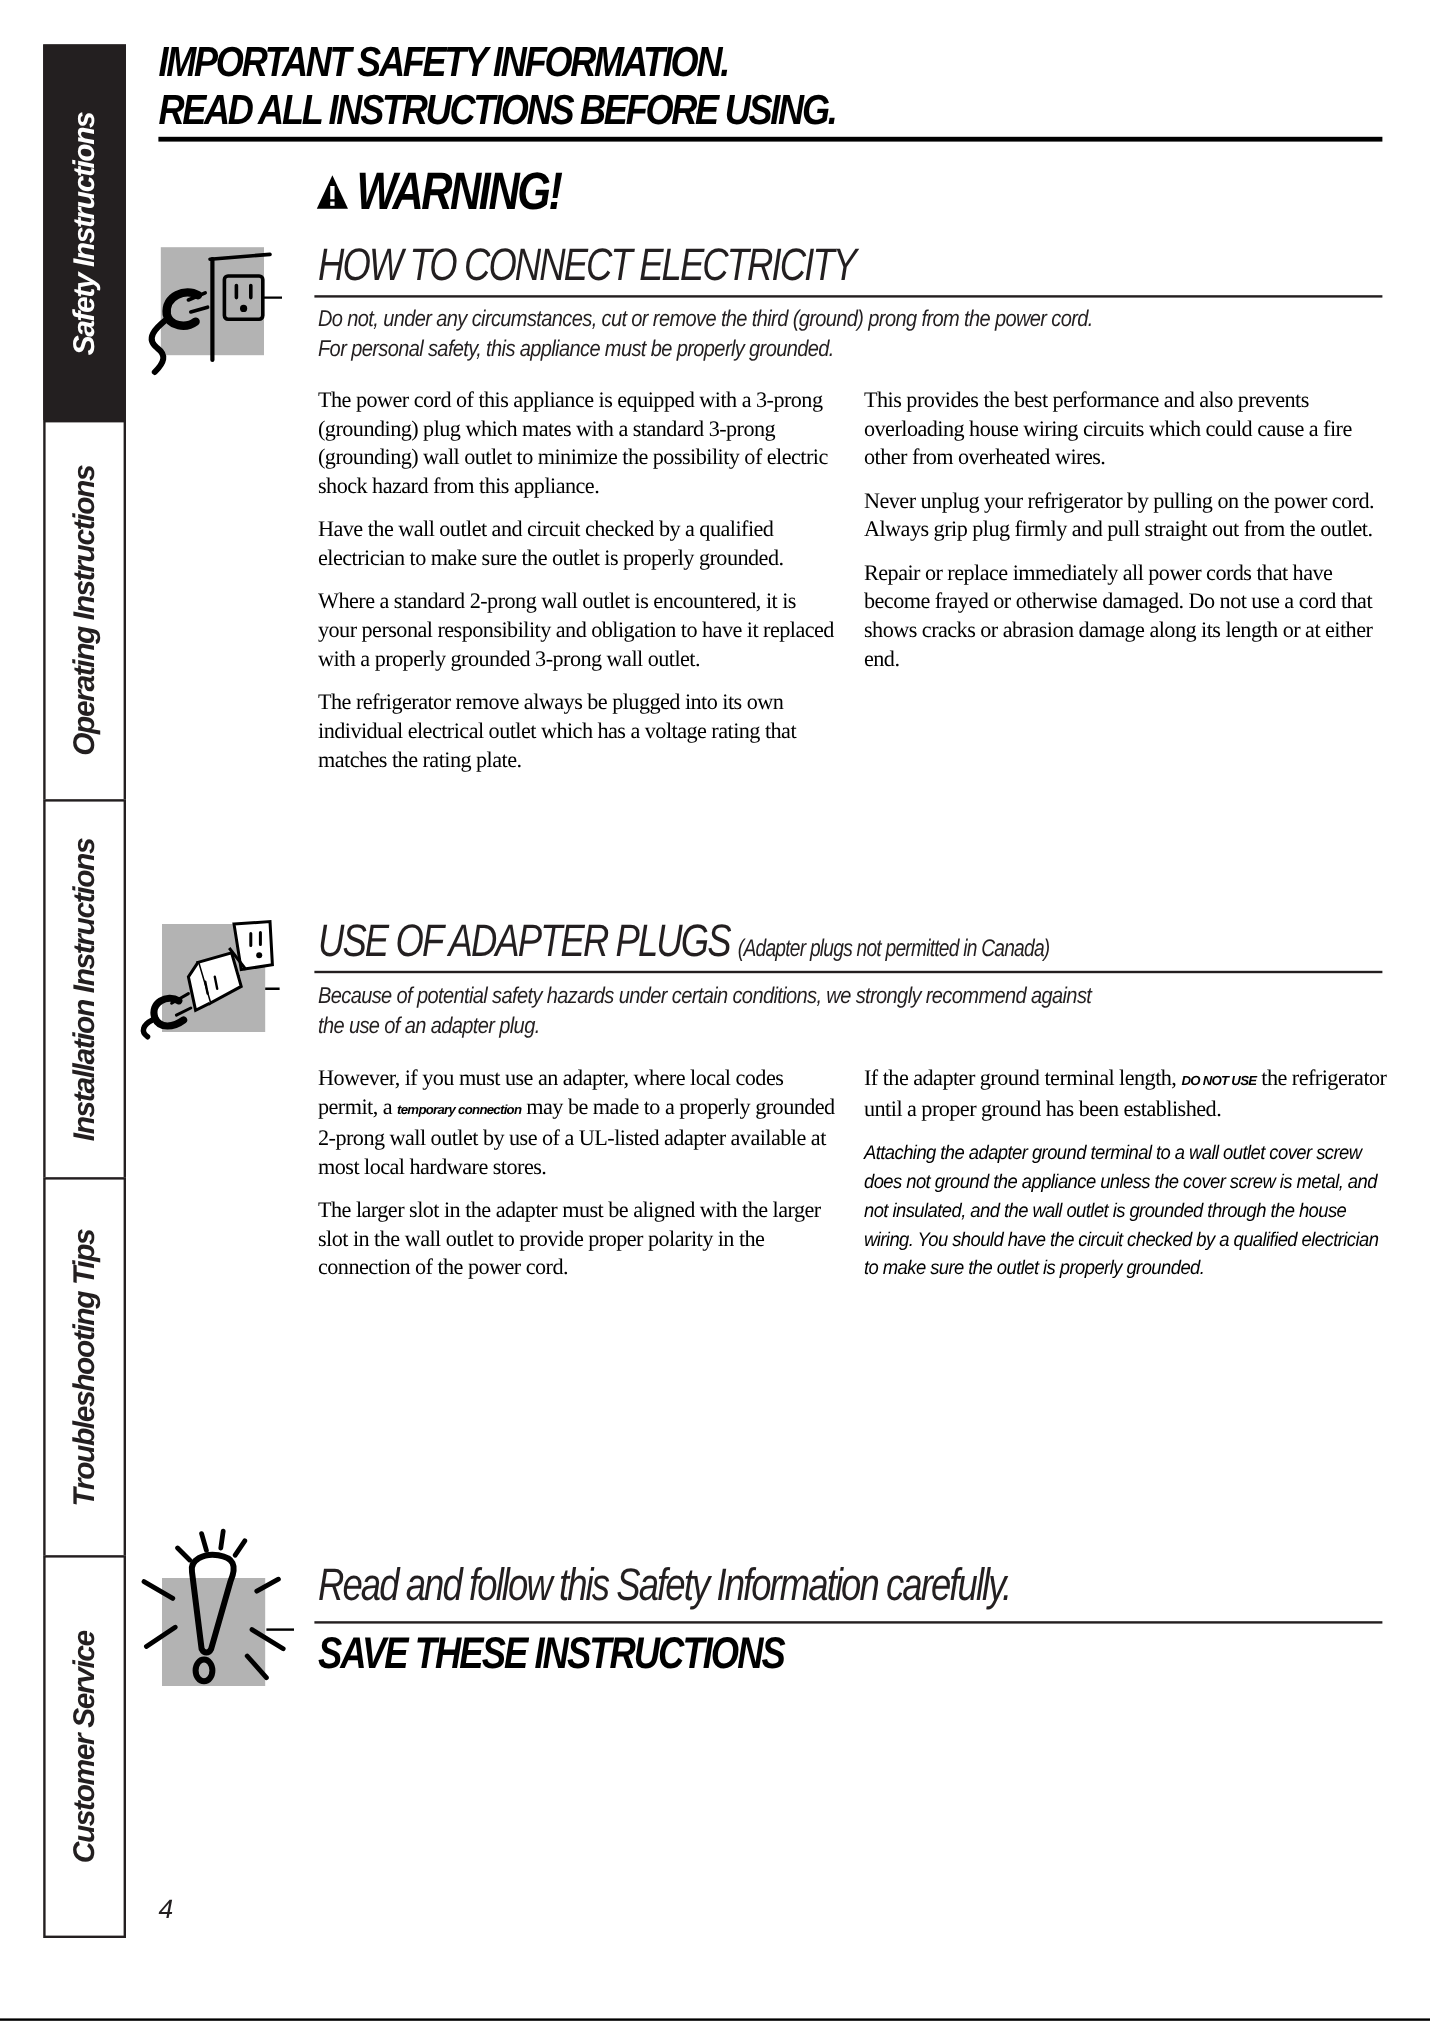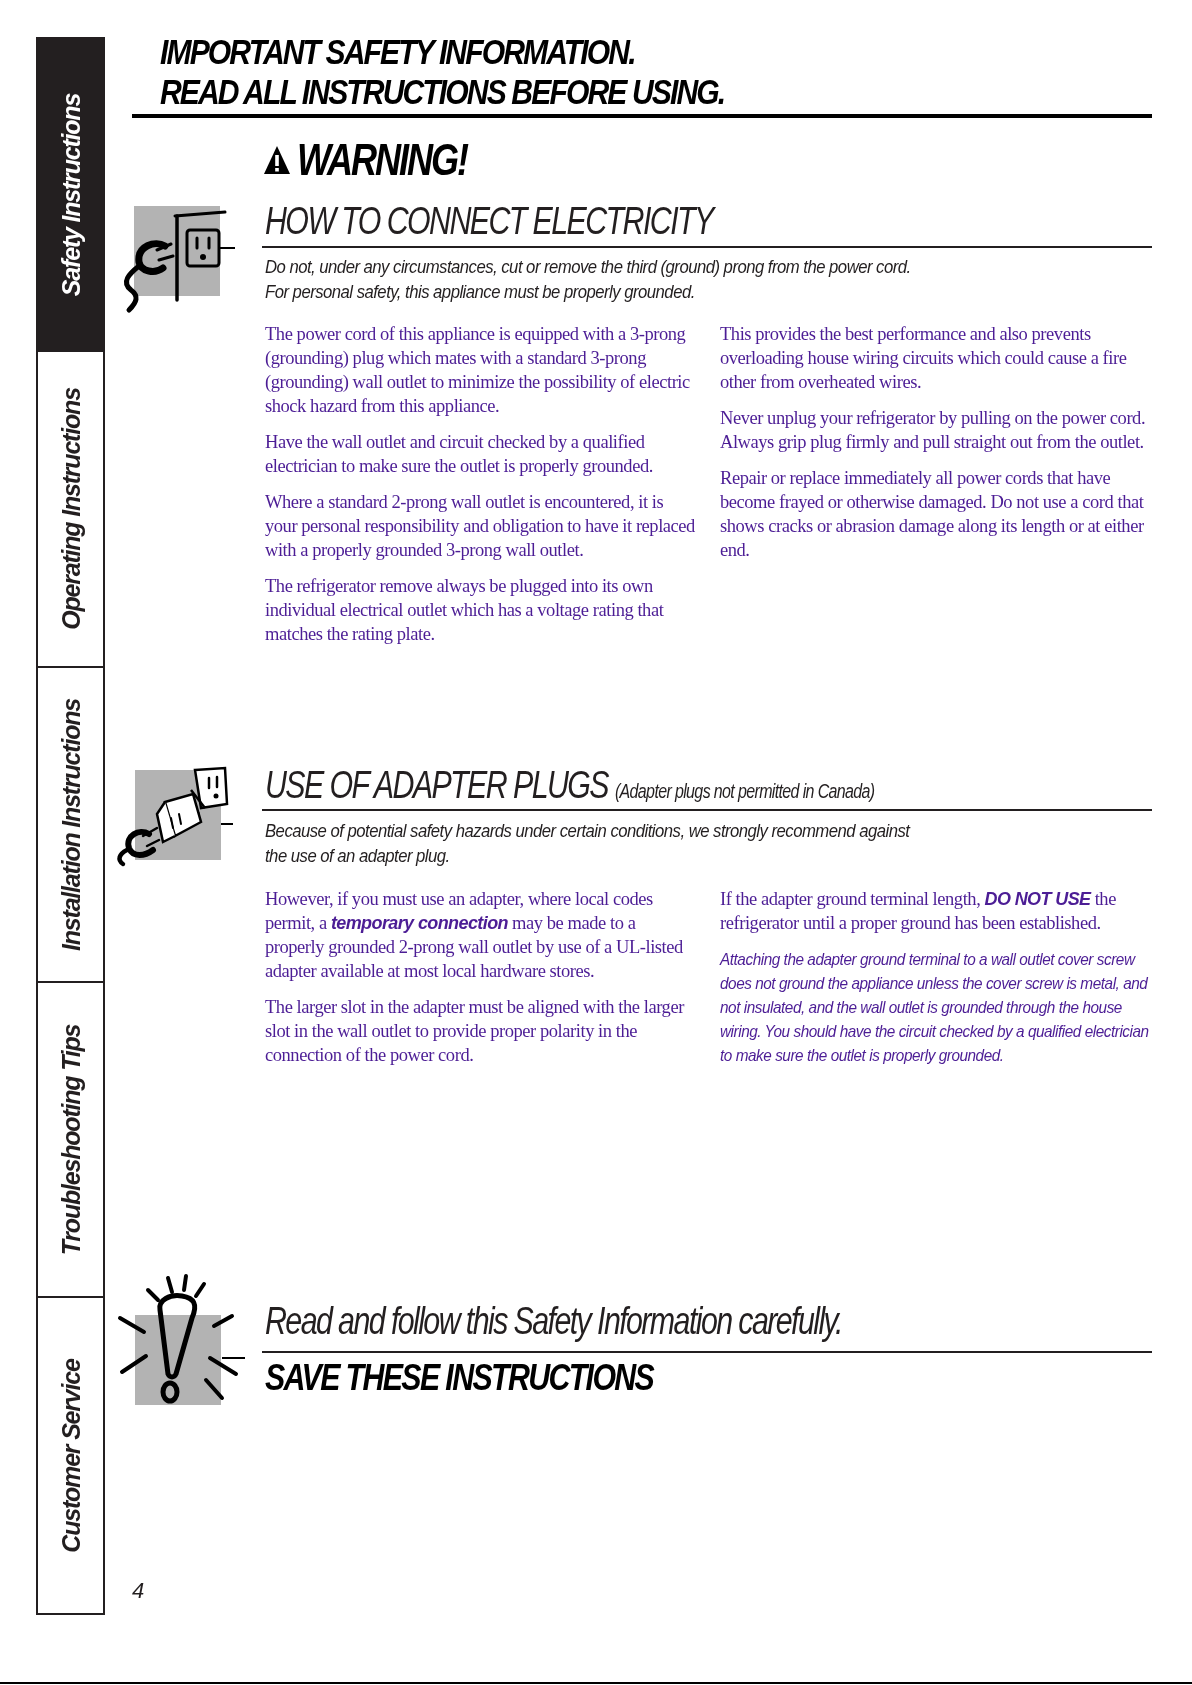--- a/index.html
+++ b/index.html
@@ -13,40 +13,40 @@
     position: absolute; left: 50%; top: 50%;
     transform: translate(-50%, -50%) rotate(-90deg);
     white-space: nowrap;
     font-family: "Liberation Sans", sans-serif; font-weight: bold; font-style: italic;
     font-size: 25px; letter-spacing: -1.2px; color: #231f20;
     transform-origin: center center;
   }
   .tab.active .tab-label { color: #ffffff; }
 
   
-  .page-header { position: absolute; left: 132px; top: 32px; width: 1020px; margin-left: 28px; }
+  .page-header { position: absolute; left: 132px; top: 32px; width: 1020px; }
   .page-header .line { font-family: "Liberation Sans", sans-serif; font-weight: bold; font-style: italic; font-size: 35px; line-height: 40px; letter-spacing: -2.2px; transform: scaleX(0.86); transform-origin: left; white-space: nowrap; color: #000; }
   .header-rule { position: absolute; left: 132px; top: 114px; width: 1020px; height: 4px; background: #000; }
 
   .warning { position: absolute; left: 263px; top: 135px; display: flex; align-items: center; text-align: center; }
   .warning .tri { width: 28px; height: 32px; margin-right: 6px; }
   .warning .txt { font-family: "Liberation Sans", sans-serif; font-weight: bold; font-style: italic; font-size: 44px; letter-spacing: -2.5px; transform: scaleX(0.82); transform-origin: left; color: #000; white-space: nowrap; }
 
   
   .sec-icon { position: absolute; }
   .sec-title { position: absolute; left: 265px; font-family: "Liberation Sans", sans-serif; font-style: italic; font-weight: normal; font-size: 38px; letter-spacing: -2px; transform: scaleX(0.8); transform-origin: left bottom; white-space: nowrap; color: #231f20; }
   .sec-title .sub { font-size: 20px; letter-spacing: -0.8px; }
   .sec-rule { position: absolute; left: 262px; width: 890px; height: 2px; background: #231f20; }
   .lead { position: absolute; left: 265px; width: 1000px; font-family: "Liberation Sans", sans-serif; font-style: italic; font-size: 19px; line-height: 25px; letter-spacing: -0.6px; transform: scaleX(0.88); transform-origin: left top; color: #231f20; }
   .lead div { white-space: nowrap; }
 
-  .col { position: absolute; width: 430px; font-family: "Liberation Serif", serif; font-size: 18.5px; line-height: 24px; letter-spacing: -0.45px; color: #4c1d95; }
+  .col { position: absolute; width: 430px; font-family: "Liberation Serif", serif; font-size: 18.5px; line-height: 24px; letter-spacing: -0.45px; color: #000000; }
   .col p { margin: 0 0 12px 0; }
   .col p.note { font-family: "Liberation Sans", sans-serif; font-style: italic; font-size: 16.5px; line-height: 24px; letter-spacing: -0.5px; transform: scaleX(0.93); transform-origin: left top; width: 462px; }
-  .em-bold { font-family: "Liberation Sans", sans-serif; font-weight: bold; font-style: italic; font-size: 18px; letter-spacing: -0.6px; }
+  .em-bold { font-family: "Liberation Sans", sans-serif; font-weight: bold; font-style: italic; font-size: 11px; letter-spacing: -0.6px; }
 
   .closing-title { position: absolute; left: 265px; top: 1300px; font-family: "Liberation Sans", sans-serif; font-style: italic; font-size: 38px; letter-spacing: -2px; transform: scaleX(0.8); transform-origin: left; white-space: nowrap; }
   .closing-rule { position: absolute; left: 262px; top: 1351px; width: 890px; height: 2px; background: #231f20; }
   .save-title { position: absolute; left: 265px; top: 1357px; font-family: "Liberation Sans", sans-serif; font-weight: bold; font-style: italic; font-size: 37px; letter-spacing: -2px; transform: scaleX(0.82); transform-origin: left; white-space: nowrap; color: #000; }
 
   .page-number { position: absolute; left: 132px; top: 1578px; font-family: "Liberation Sans", sans-serif; font-style: italic; font-size: 22px; color: #231f20; }
   .bottom-rule { position: absolute; left: 0; top: 1682px; width: 1192px; height: 2px; background: #000; }
 </style>
 </head>
 <body>

